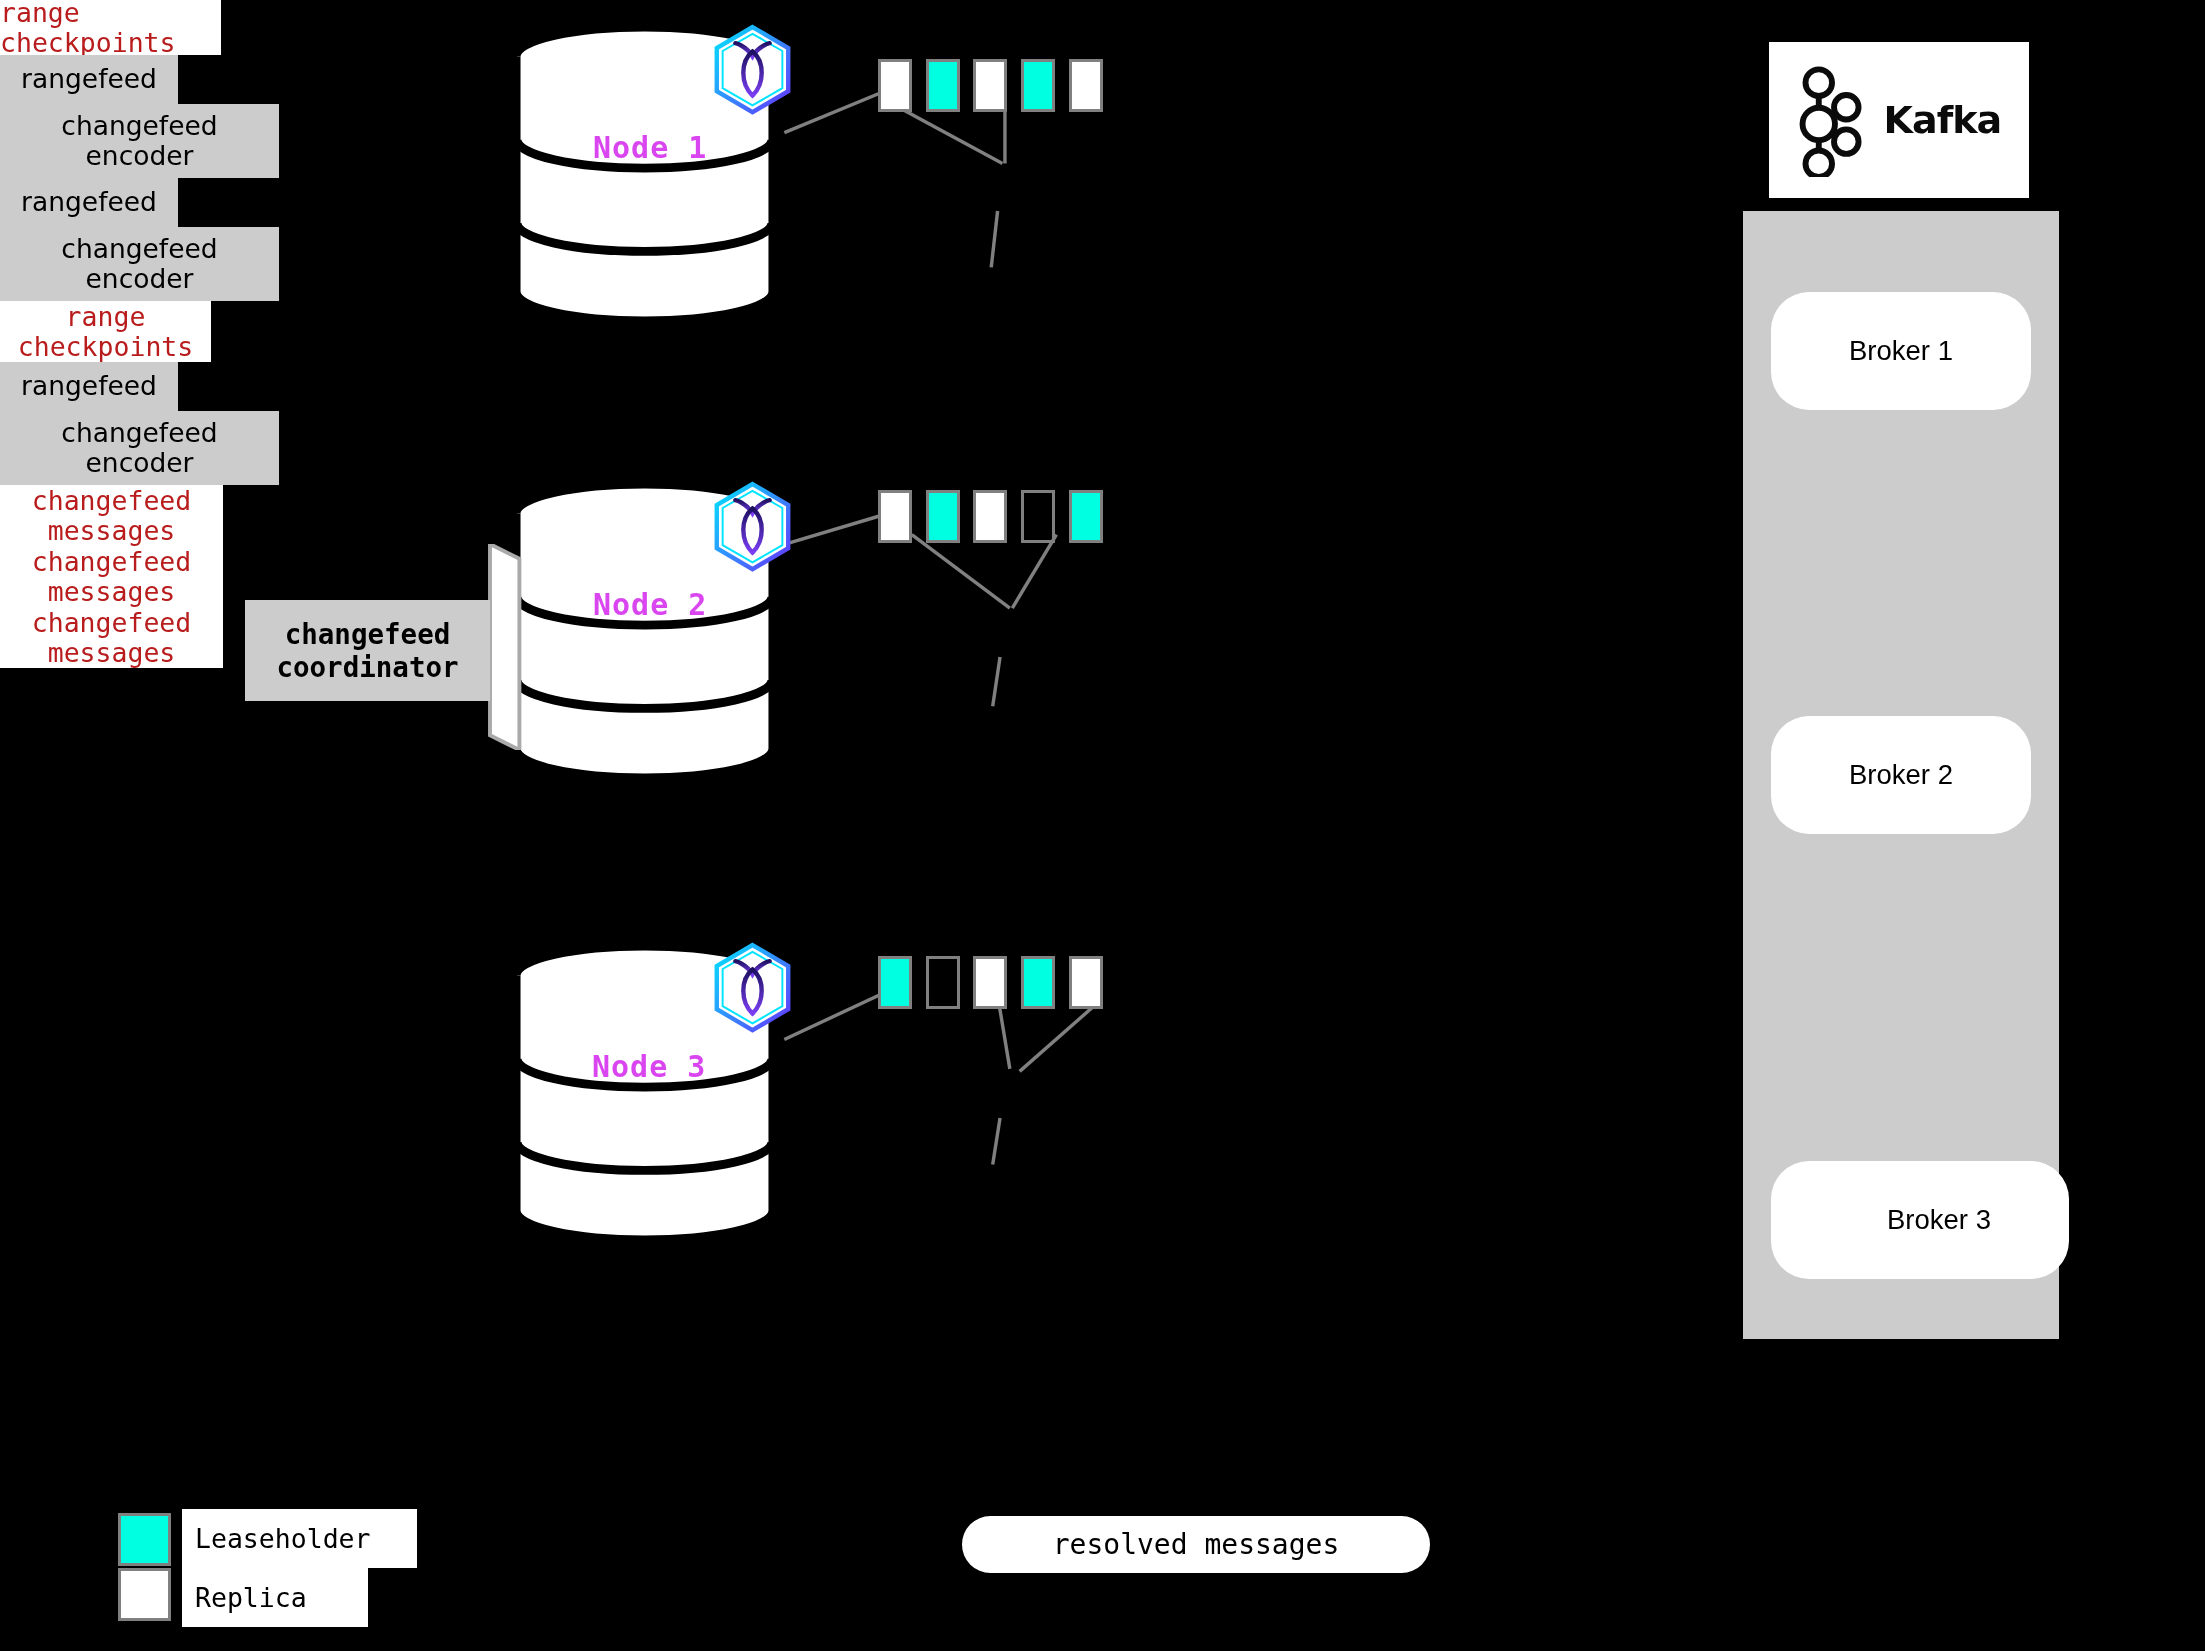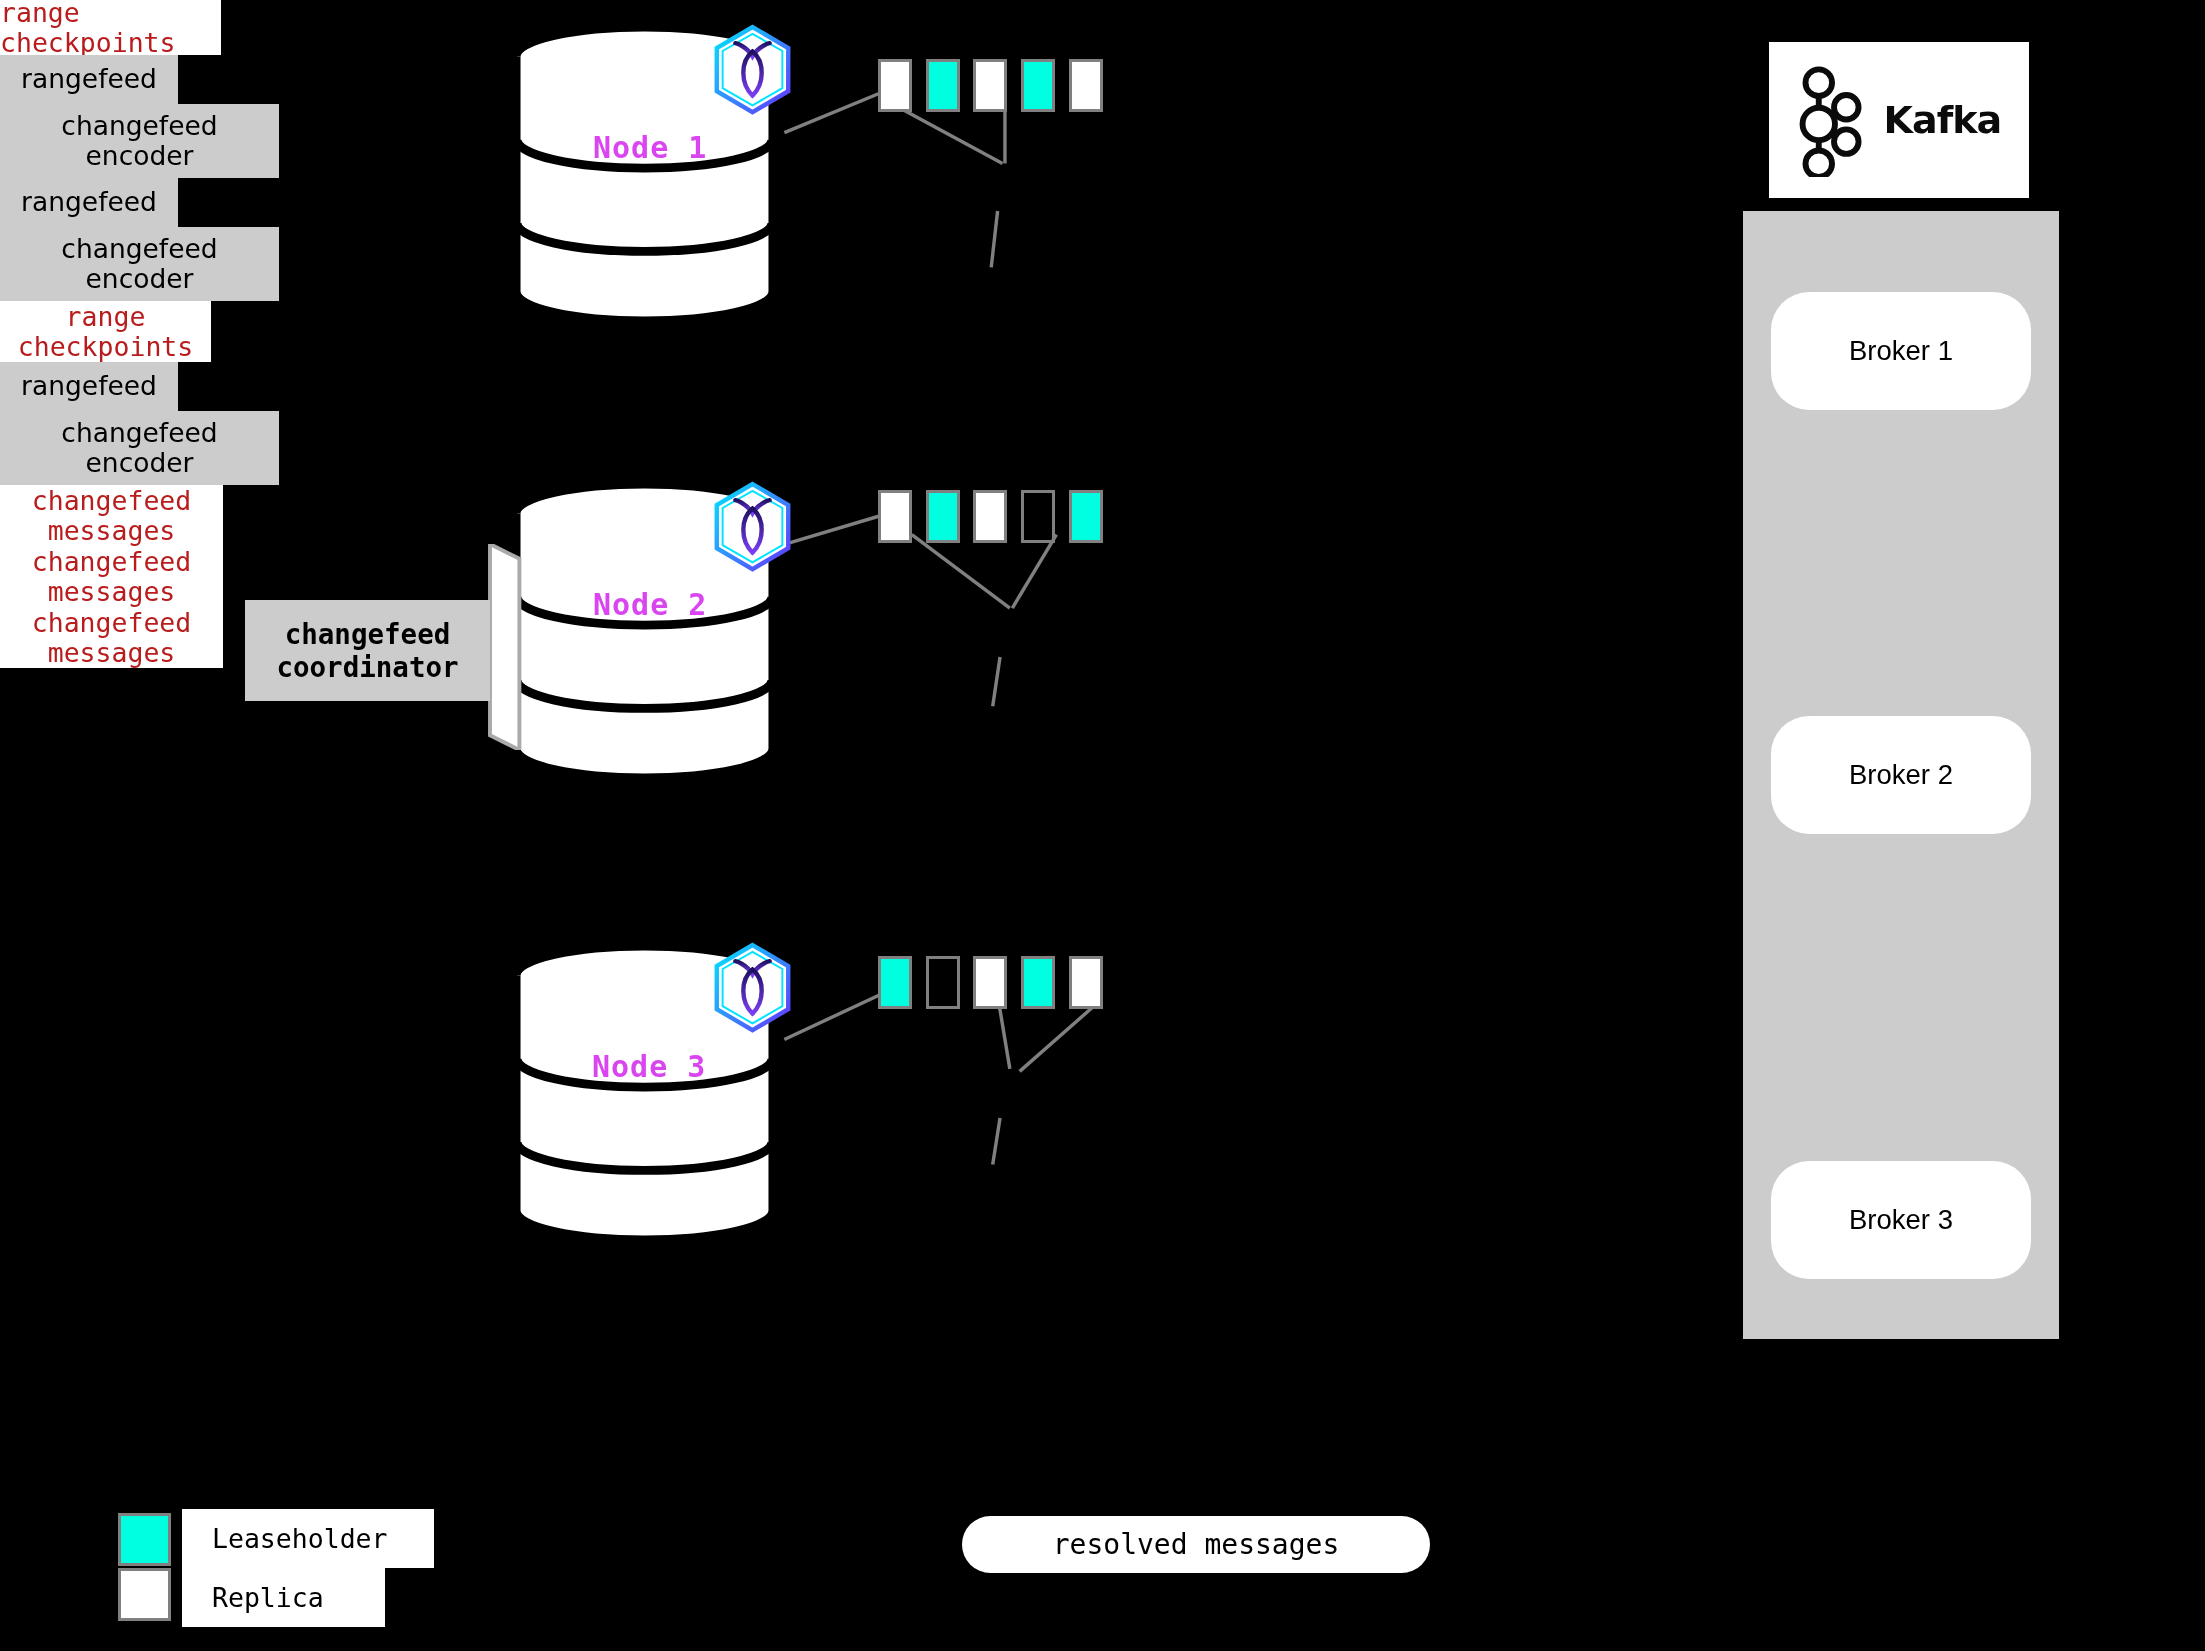--- a/index.html
+++ b/index.html
@@ -78,21 +78,21 @@
     display:flex;align-items:center;justify-content:center;
     font-family:"DejaVu Sans Mono", monospace;color:#000;
   }
 
   
   .lswatch{position:absolute;box-sizing:border-box;border:3.4px solid #808080;}
   .ltext{
     position:absolute;background:#ffffff;color:#000;
     display:flex;align-items:center;
     font-family:"DejaVu Sans Mono", monospace;
-    padding-left:30px;
+    padding-left:13px;
   }
 
   
   .coordwrap{position:absolute;}
   .coordbox{
     position:absolute;background:#cccccc;color:#000;
     display:flex;align-items:center;justify-content:center;
     text-align:center;line-height:1.2;
     font-family:"DejaVu Sans Mono", monospace;font-weight:bold;
   }
@@ -292,21 +292,21 @@
         <line x1="44" y1="155" x2="44" y2="176"></line>
         <line x1="72" y1="105" x2="80" y2="98"></line>
         <line x1="74" y1="140" x2="82" y2="148"></line>
       </g>
     </svg>
     <span class="ktext">Kafka</span>
   </div>
 
   <div class="broker" style="left:1771px;top:292px;width:260px;height:118px;font-size:27.5px;">Broker 1</div>
   <div class="broker" style="left:1771px;top:716px;width:260px;height:118px;font-size:27.5px;">Broker 2</div>
-  <div class="broker" style="left:1771px;top:1161px;width:260px;height:118px;font-size:27.5px;">Broker 3</div>
+  <div class="broker" style="left:1771px;top:1161px;width:260px;height:118px;font-size:27.5px;padding-left:38px;">Broker 3</div>
 
   <div class="pill" style="left:962px;top:1516px;width:468px;height:57px;font-size:28px;">resolved messages</div>
 
   <div class="lswatch" style="left:118px;top:1513px;width:53px;height:53px;background:#00ffe0;"></div>
   <div class="ltext" style="left:182px;top:1509px;width:222px;height:59px;font-size:26.5px;">Leaseholder</div>
 
   <div class="lswatch" style="left:118px;top:1568px;width:53px;height:53px;background:#ffffff;"></div>
   <div class="ltext" style="left:182px;top:1568px;width:173px;height:59px;font-size:26.5px;">Replica</div>
 
 </div>

